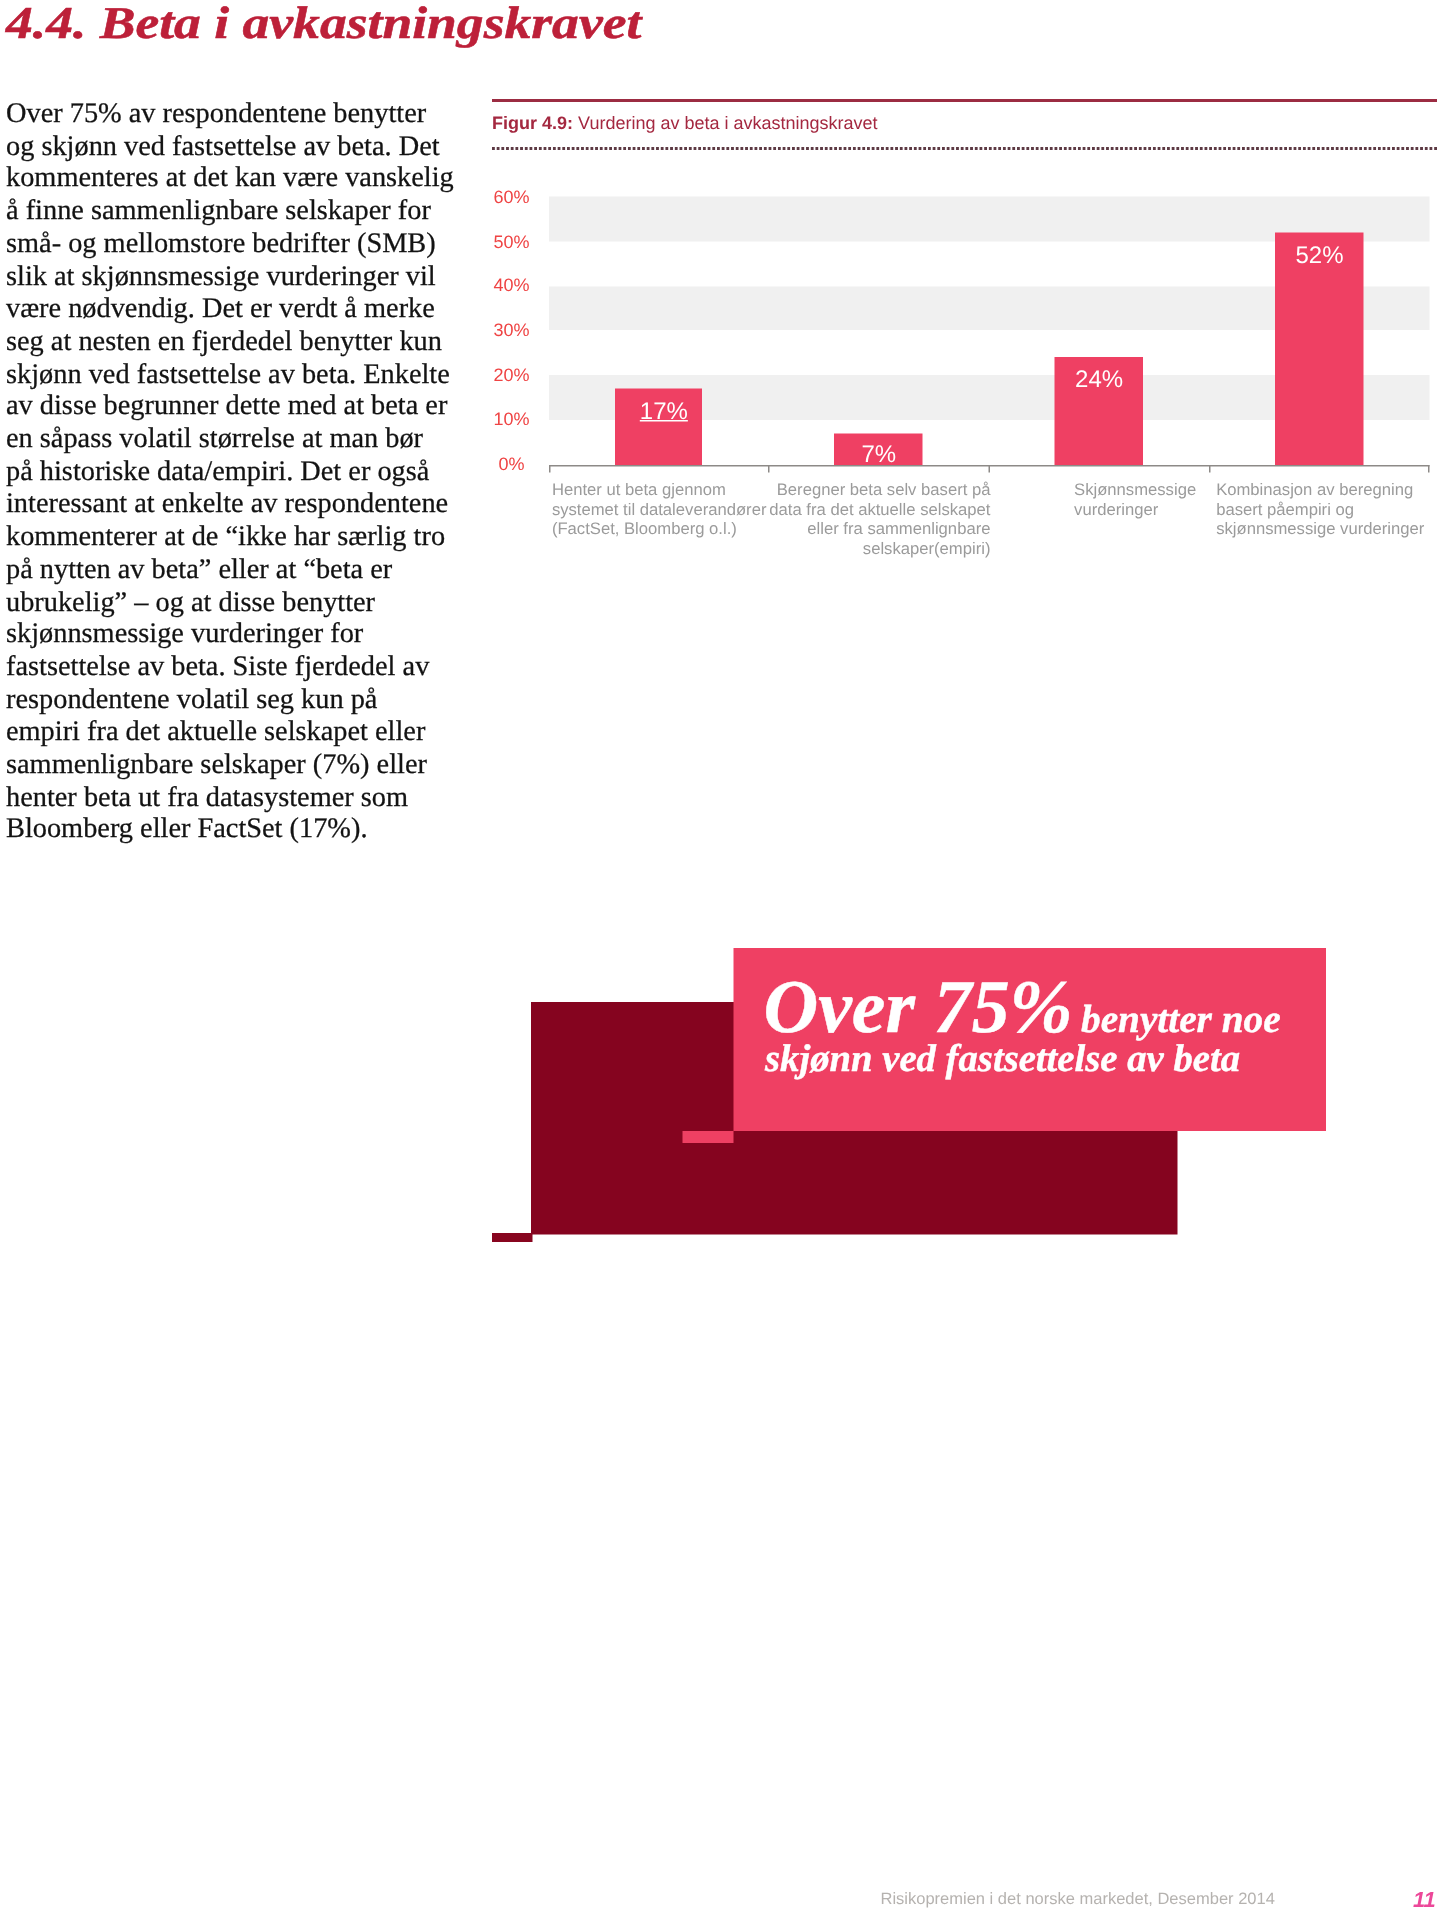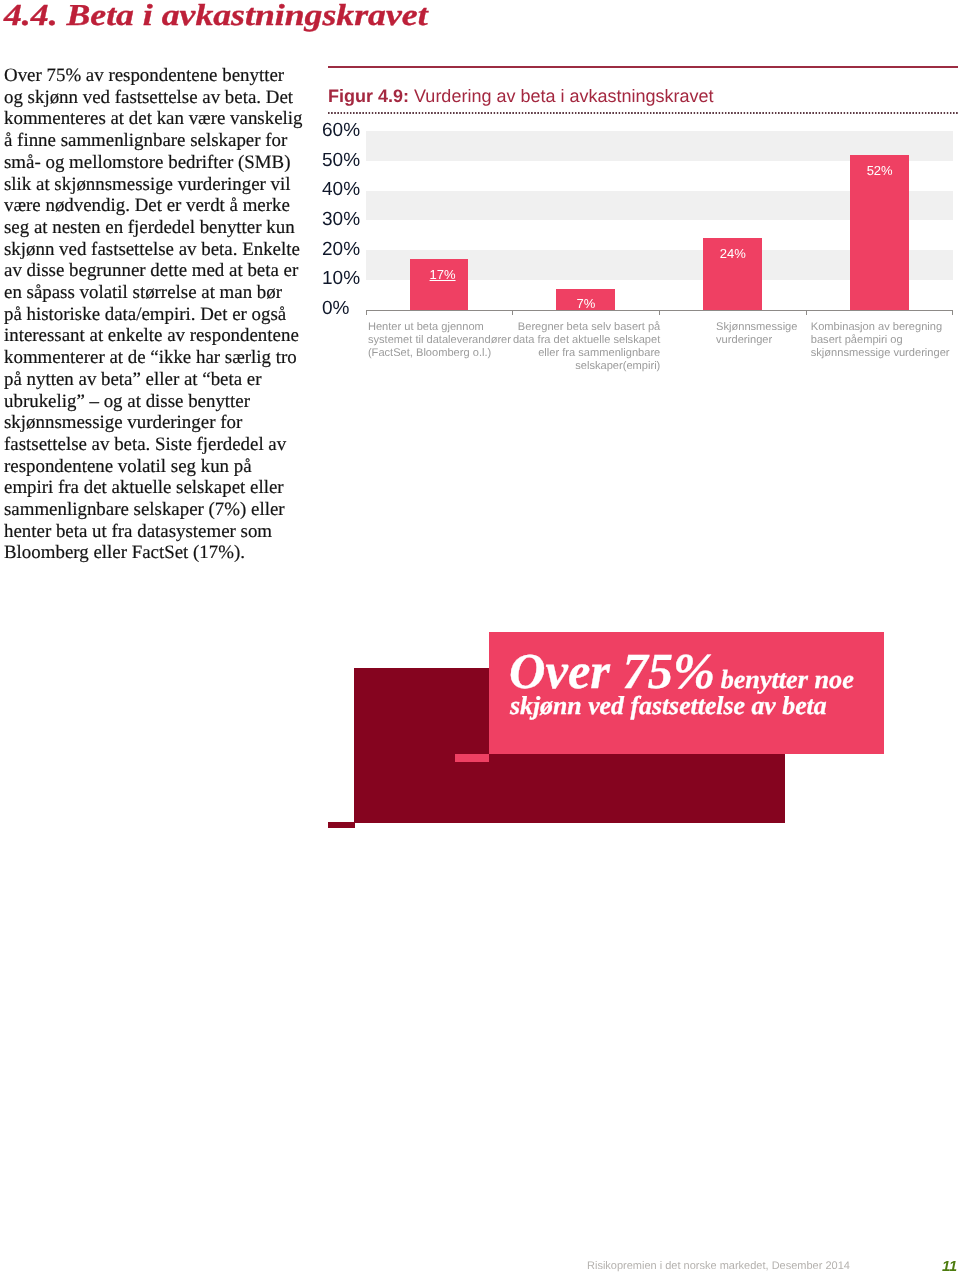--- a/index.html
+++ b/index.html
@@ -16,34 +16,34 @@
 
   
   #body-text{position:absolute;left:4px;top:65px;width:300px;
     font-family:"Liberation Serif",serif;font-size:18.9px;line-height:21.7px;color:#131313;
     -webkit-text-stroke:0.18px #131313;}
   #body-text .ln{display:block;white-space:nowrap;}
 
   
   #figure{position:absolute;left:328px;top:65.8px;width:629.5px;}
   #fig-rule-top{height:2.1px;background:#9c2c42;}
-  #fig-caption{margin-top:20px;font-size:18px;line-height:17px;color:#a42840;white-space:nowrap;}
+  #fig-caption{margin-top:6px;font-size:12px;line-height:17px;color:#a42840;white-space:nowrap;}
   #fig-caption .lbl{font-weight:bold;}
   #fig-rule-bottom{margin-top:7.3px;height:1.9px;
     background-image:linear-gradient(to right,#5d3a44 0 1.7px,transparent 1.7px 100%);
     background-size:3.13px 1.9px;background-repeat:repeat-x;}
 
   
   #chart{position:absolute;left:0;top:0;width:960px;height:1276px;pointer-events:none;}
   .band{position:absolute;background:#f0f0f0;}
-  .ytick{position:absolute;text-align:left;font-size:19px;color:#0f172a;line-height:14px;}
+  .ytick{position:absolute;text-align:center;font-size:12px;color:#ef4444;line-height:14px;}
   .axis{position:absolute;background:#8d8a87;}
   .tickmark{position:absolute;background:#8d8a87;width:1px;}
   .bar{position:absolute;background:#ef4063;}
-  .barlabel{position:absolute;color:#ffffff;font-size:13px;line-height:15px;text-align:center;}
+  .barlabel{position:absolute;color:#ffffff;font-size:16px;line-height:15px;text-align:center;}
   .catlabel{position:absolute;font-size:11.1px;line-height:12.85px;color:#9b9b9b;}
   .catlabel .cl{display:block;white-space:nowrap;}
 
   
   #pq-maroon{position:absolute;left:354px;top:668px;width:431px;height:155px;background:#85041f;}
   #pq-tab{position:absolute;left:328px;top:822px;width:27px;height:6px;background:#88051f;}
   #pq-stripe{position:absolute;left:454.6px;top:753.8px;width:34.5px;height:8.4px;background:#ef4063;}
   #pq-pink{position:absolute;left:489px;top:632px;width:395px;height:122px;background:#ef4063;}
   #pq-text{position:absolute;left:489px;top:632px;width:395px;height:122px;
     font-family:"Liberation Serif",serif;font-style:italic;font-weight:bold;color:#ffffff;
@@ -138,16 +138,16 @@
   <div id="pq-text" style="color: rgb(255, 255, 255);">
     <div id="pq-l1">
         <span class="big">Over 75%</span>
         <span class="small">benytter noe</span>
       </div>
     <div id="pq-l2">skjønn ved fastsettelse av beta</div>
   </div>
 
   <div id="footer">
     <div id="footer-text" style="color: rgb(181, 178, 175);">Risikopremien i det norske markedet, Desember 2014</div>
-    <div id="footer-page" style="color: #4d7c0f;">11</div>
+    <div id="footer-page" style="color: #ec4899;">11</div>
   </div>
 
 </div>
 
 </body></html>

